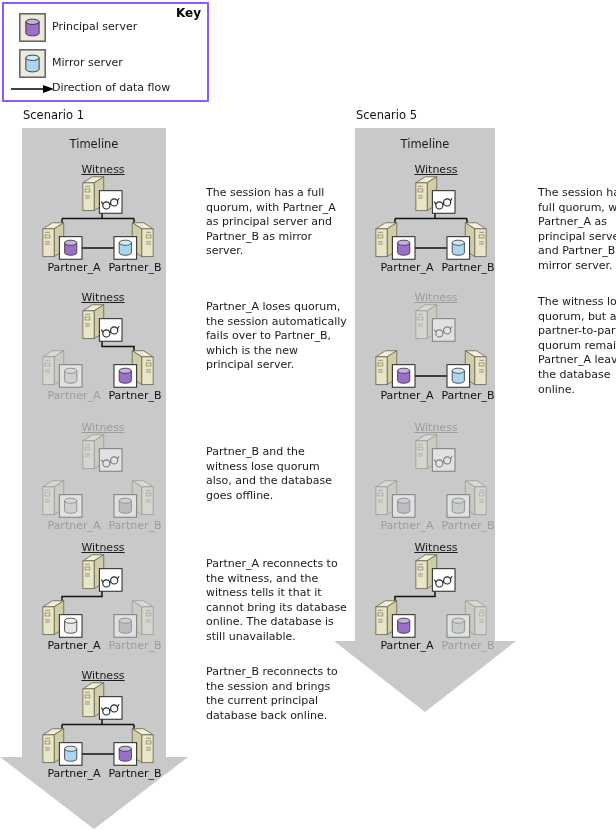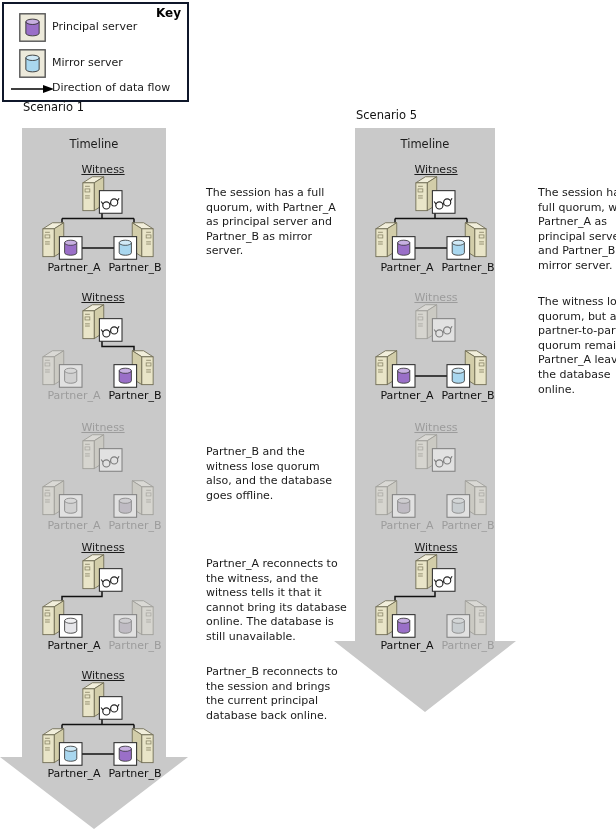--- a/index.html
+++ b/index.html
@@ -16,21 +16,21 @@
   .node.witness{left:55px;top:12px;}
   .node.pa{left:15px;top:58px;}
   .node.pb{left:87px;top:58px;transform:scaleX(-1);}
   .plabel{position:absolute;top:98px;font-size:11px;text-align:center;color:#111;white-space:nowrap;}
   .plabel.a{left:11px;width:78px;}
   .plabel.b{left:72px;width:78px;}
   .ghost{opacity:.45;filter:grayscale(.55);}
   .glabel{color:#9c9c9c;}
   .desc{position:absolute;font-size:11px;line-height:14.6px;color:#1a1a1a;margin-left:32px;}
   
-  #key{position:absolute;left:2px;top:2px;width:183px;height:96px;border:2px solid #0f172a;background:#fff;}
+  #key{position:absolute;left:2px;top:2px;width:183px;height:96px;border:2px solid #8b5cf6;background:#fff;padding-left:20px;}
   #key .ktitle{position:absolute;right:6px;top:2px;font-size:12px;font-weight:bold;color:#000;}
   #key .kframe{position:absolute;left:15px;}
   #key .klabel{position:absolute;left:48px;font-size:11px;color:#1a1a1a;}
   #key .karrow{position:absolute;left:6px;top:80px;}
 </style>
 </head>
 <body>
 
 <div id="stage">
 
@@ -95,21 +95,21 @@
         </svg>
     </svg>
     <div class="klabel" style="top:52px">Mirror server</div>
     <svg class="karrow" width="46" height="10">
       <line x1="1" y1="5" x2="34" y2="5" stroke="#000" stroke-width="1.6"></line>
       <polygon points="44,5 33,1 33,9" fill="#000"></polygon>
     </svg>
     <div class="klabel" style="top:77px">Direction of data flow</div>
   </div>
 
-  <div class="scenario-title" style="left:23px;top:100px">Scenario 1</div>
+  <div class="scenario-title" style="left:23px;top:108px">Scenario 1</div>
   <div class="scenario-title" style="left:356px;top:108px">Scenario 5</div>
   <div class="timeline-label" style="left:22px;top:137px;width:144px">Timeline</div>
   <div class="timeline-label" style="left:355px;top:137px;width:140px">Timeline</div>
 
   <div class="step" style="left:24px;top:163px">
     <div class="wlabel">Witness</div>
     <svg class="wires">
       <path d="M78,50 L78,55.5 M38,55.5 L110,55.5 M38,55.5 L38,60 M110,55.5 L110,60" stroke="#111" stroke-width="1.5" fill="none"></path>
       <path d="M52,85 L93,85" stroke="#111" stroke-width="1.6"></path>
       <polygon points="101,85 92,81.2 92,88.8" fill="#111"></polygon>
@@ -138,20 +138,21 @@
       </svg>
     <svg class="node pa ghost" viewBox="0 0 50 46" style="color: rgb(217, 217, 217);">
         <use href="#sym-server"></use>
       </svg>
     <svg class="node pb" viewBox="0 0 50 46" style="color: rgb(154, 111, 200);">
         <use href="#sym-server"></use>
       </svg>
     <div class="plabel a glabel">Partner_A</div>
     <div class="plabel b">Partner_B</div>
   </div>
+  <div class="desc" style="left:174px;top:300px;width:142px">Partner_A loses quorum, the session automatically fails over to Partner_B, which is the new principal server.</div>
 
   <div class="step" style="left:24px;top:421px">
     <div class="wlabel glabel">Witness</div>
     <svg class="node witness ghost" viewBox="0 0 50 46">
         <use href="#sym-witness"></use>
       </svg>
     <svg class="node pa ghost" viewBox="0 0 50 46" style="color: rgb(217, 217, 217);">
         <use href="#sym-server"></use>
       </svg>
     <svg class="node pb ghost" viewBox="0 0 50 46" style="color: rgb(185, 169, 203);">

